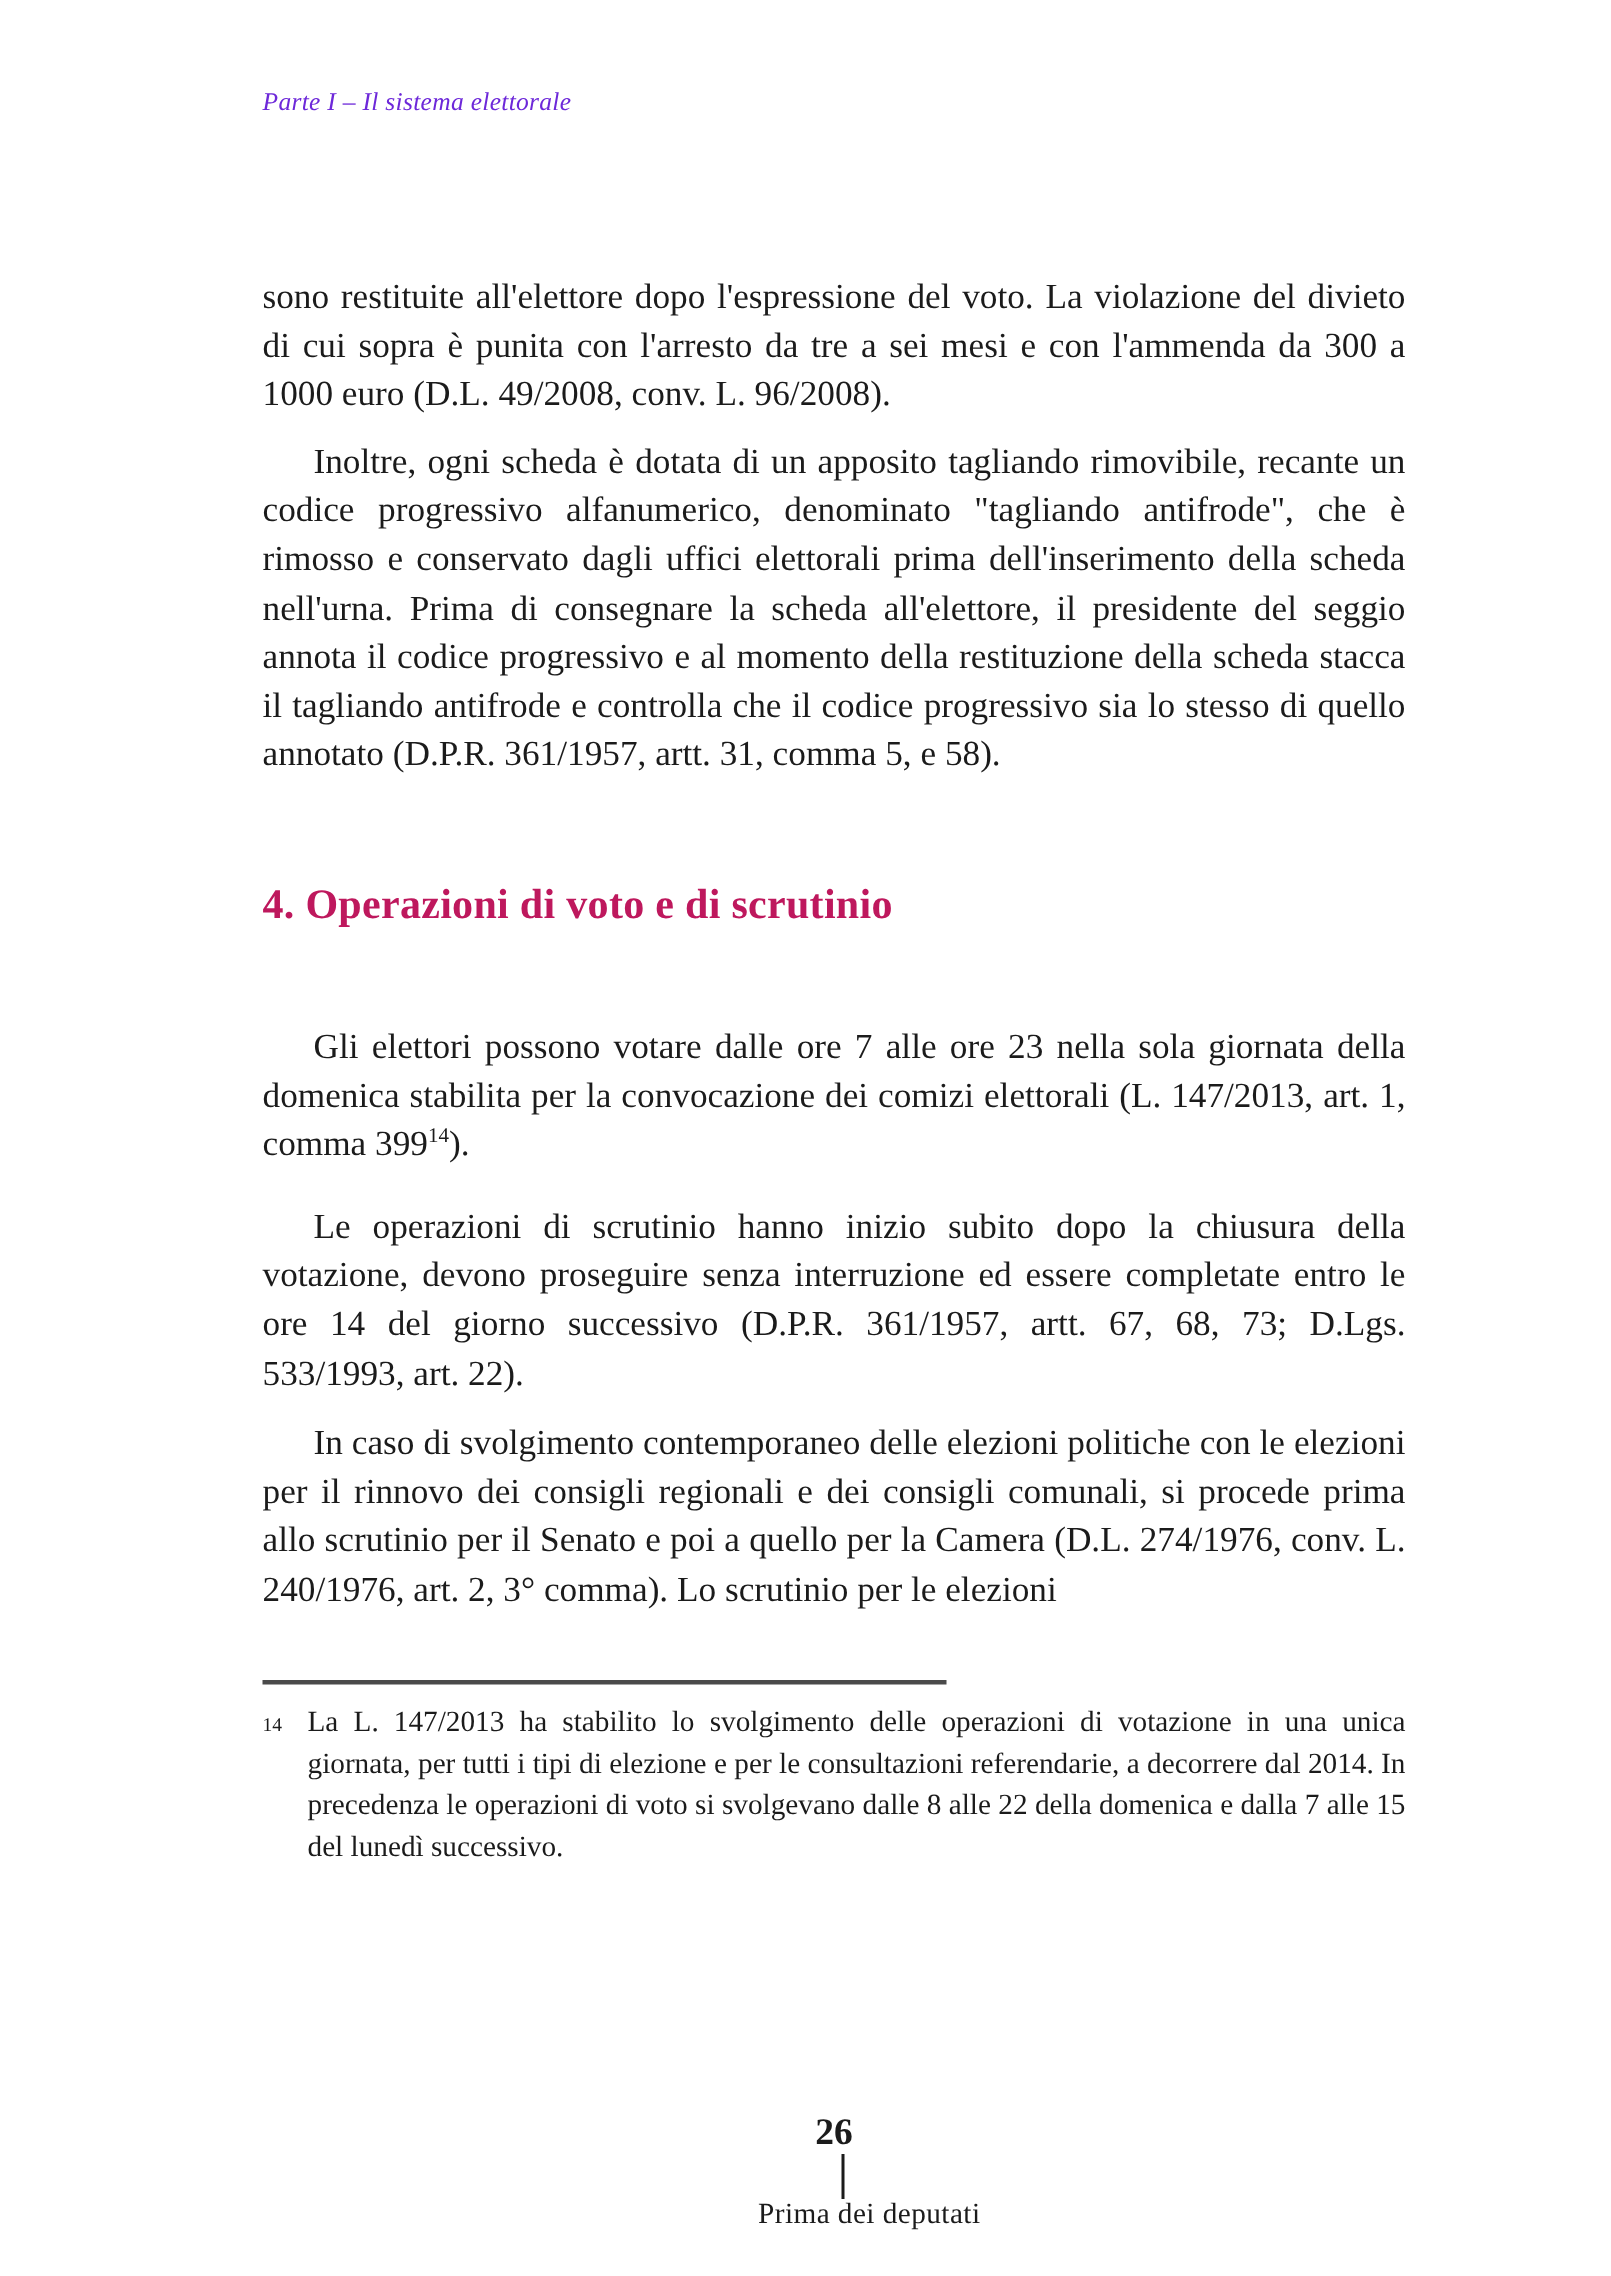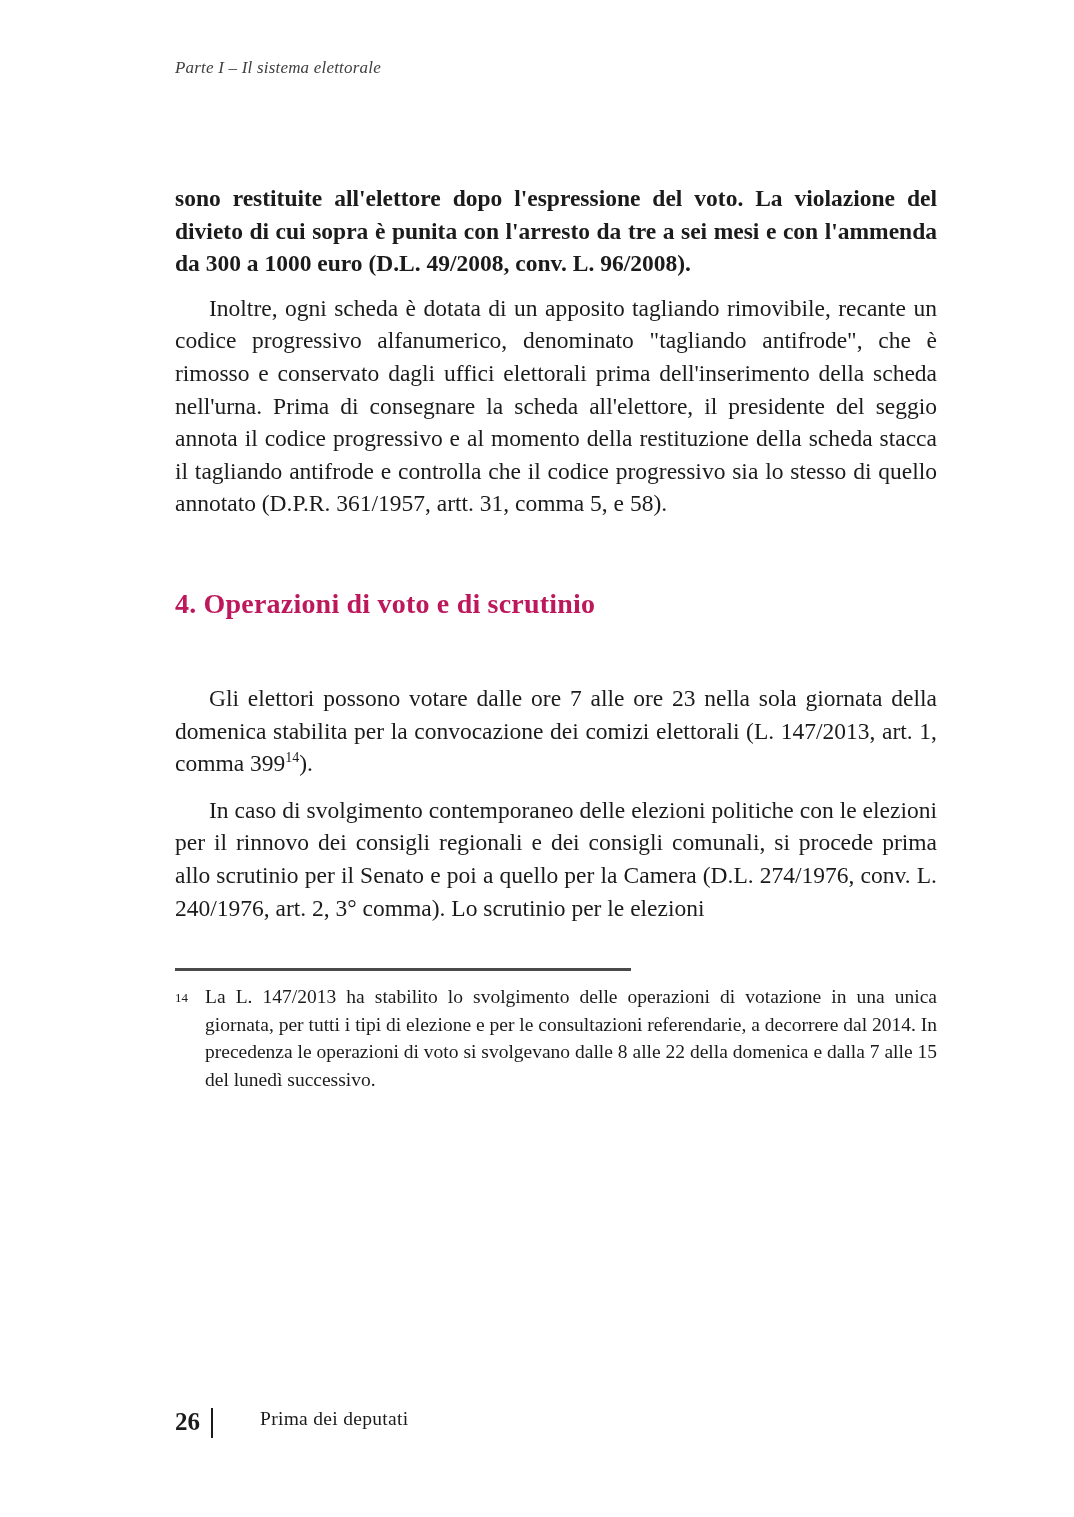--- a/index.html
+++ b/index.html
@@ -19,30 +19,30 @@
     position: absolute;
     left: 175px;
     top: 0;
     width: 762px;
   }
   .running-header {
     margin-top: 58px;
     font-style: italic;
     font-size: 17px;
     letter-spacing: 0.2px;
-    color: #404040;
+    color: #6d28d9;
   }
   .body-text p {
     font-size: 23.5px;
     line-height: 32.6px;
     text-align: justify;
     margin: 0;
   }
   .indent { text-indent: 34px; }
-  p.p1 { margin-top: 104px; font-weight: bold; }
+  p.p1 { margin-top: 104px; }
   p.p2 { margin-top: 12px; }
   .section-heading {
     font-family: "Liberation Serif", serif;
     font-size: 28px;
     font-weight: bold;
     color: #be185d;
     margin: 68px 0 0 0;
     letter-spacing: 0.2px;
   }
   p.p3 { margin-top: 62px; }
@@ -73,20 +73,22 @@
     left: 0;
     top: 1px;
     font-size: 13px;
   }
   .page-footer {
     position: absolute;
     left: 175px;
     top: 1408px;
     width: 762px;
     display: flex;
+    align-items: center;
+    flex-direction: column;
   }
   .page-number {
     font-size: 25px;
     font-weight: bold;
     color: #1b1b1b;
   }
   .footer-divider {
     width: 2px;
     height: 30px;
     background: #1b1b1b;
@@ -109,20 +111,21 @@
   <div class="body-text">
 
     <p class="p1">sono restituite all'elettore dopo l'espressione del voto. La violazione del divieto di cui sopra è punita con l'arresto da tre a sei mesi e con l'ammenda da 300 a 1000 euro (D.L. 49/2008, conv. L. 96/2008).</p>
 
     <p class="p2 indent">Inoltre, ogni scheda è dotata di un apposito tagliando rimovibile, recante un codice progressivo alfanumerico, denominato "tagliando antifrode", che è rimosso e conservato dagli uffici elettorali prima dell'inserimento della scheda nell'urna. Prima di consegnare la scheda all'elettore, il presidente del seggio annota il codice progressivo e al momento della restituzione della scheda stacca il tagliando antifrode e controlla che il codice progressivo sia lo stesso di quello annotato (D.P.R. 361/1957, artt. 31, comma 5, e 58).</p>
 
     <h2 class="section-heading">4. Operazioni di voto e di scrutinio</h2>
 
     <p class="p3 indent"><span>Gli elettori possono votare dalle ore 7 alle ore 23 nella sola giornata della domenica stabilita per la convocazione dei comizi elettorali (L. 147/2013, art. 1, comma 399</span><sup class="footnote-ref">14</sup><span>).</span></p>
 
+    <p class="p4 indent">Le operazioni di scrutinio hanno inizio subito dopo la chiusura della votazione, devono proseguire senza interruzione ed essere completate entro le ore 14 del giorno successivo (D.P.R. 361/1957, artt. 67, 68, 73; D.Lgs. 533/1993, art. 22).</p>
 
 
     <p class="p6 indent">In caso di svolgimento contemporaneo delle elezioni politiche con le elezioni per il rinnovo dei consigli regionali e dei consigli comunali, si procede prima allo scrutinio per il Senato e poi a quello per la Camera (D.L. 274/1976, conv. L. 240/1976, art. 2, 3° comma). Lo scrutinio per le elezioni</p>
 
   </div>
 
   <div class="footnote-separator"></div>
 
   <div class="footnote">
     <span class="footnote-marker">14</span>

